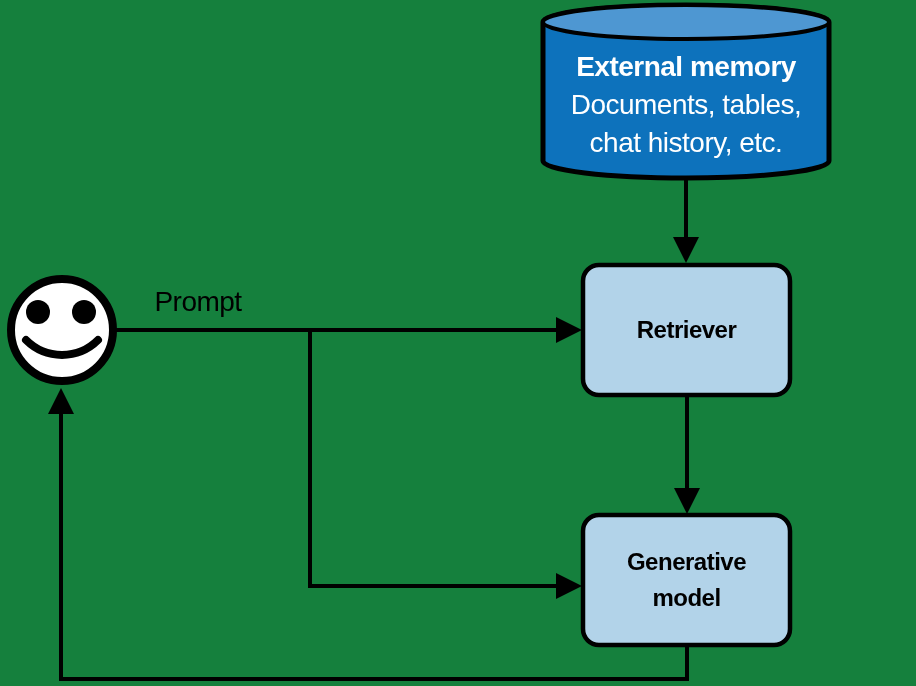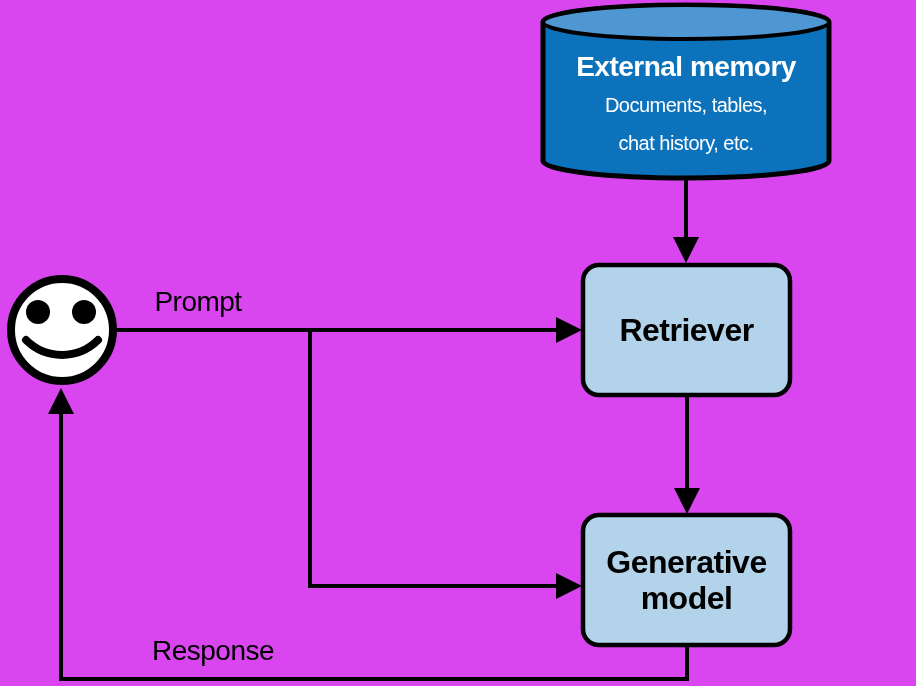--- a/index.html
+++ b/index.html
@@ -5,21 +5,21 @@
   html, body {
     margin: 0;
     padding: 0;
     background: #ffffff;
     font-family: "Liberation Sans", sans-serif;
   }
   .canvas {
     position: relative;
     width: 916px;
     height: 686px;
-    background: #d946ef;
+    background: #15803d;
     overflow: hidden;
   }
   .canvas svg {
     position: absolute;
     left: 0;
     top: 0;
   }
   .lbl {
     position: absolute;
     color: #000000;
@@ -38,35 +38,35 @@
     text-align: center;
     color: #ffffff;
     letter-spacing: -0.5px;
   }
   .cyl-title {
     font-weight: bold;
     font-size: 28px;
     line-height: 38px;
   }
   .cyl-sub {
-    font-size: 20px;
+    font-size: 28px;
     line-height: 38px;
     white-space: pre-line;
   }
   .node-label {
     position: absolute;
     left: 583px;
     width: 207px;
     height: 130px;
     display: flex;
     align-items: center;
     justify-content: center;
     text-align: center;
     font-weight: bold;
-    font-size: 32px;
+    font-size: 24px;
     line-height: 36px;
     color: #000000;
     white-space: pre-line;
     letter-spacing: -0.5px;
   }
   .lbl-prompt   { left: 118px; top: 283px; width: 160px; text-align: center; }
   .lbl-context  { left: 702px; top: 405px; line-height: 36px; }
   .lbl-response { left: 133px; top: 632px; width: 160px; text-align: center; }
 </style>
 </head>
@@ -111,15 +111,14 @@
   </div>
 
   <div class="node-label" style="top:265px;">Retriever</div>
 
   <div class="node-label" style="top:515px;text-align:center;">Generative
 model</div>
 
   <div class="lbl italic lbl-prompt">Prompt</div>
 
 
-  <div class="lbl italic lbl-response">Response</div>
 
 </div>
 
 </body></html>

